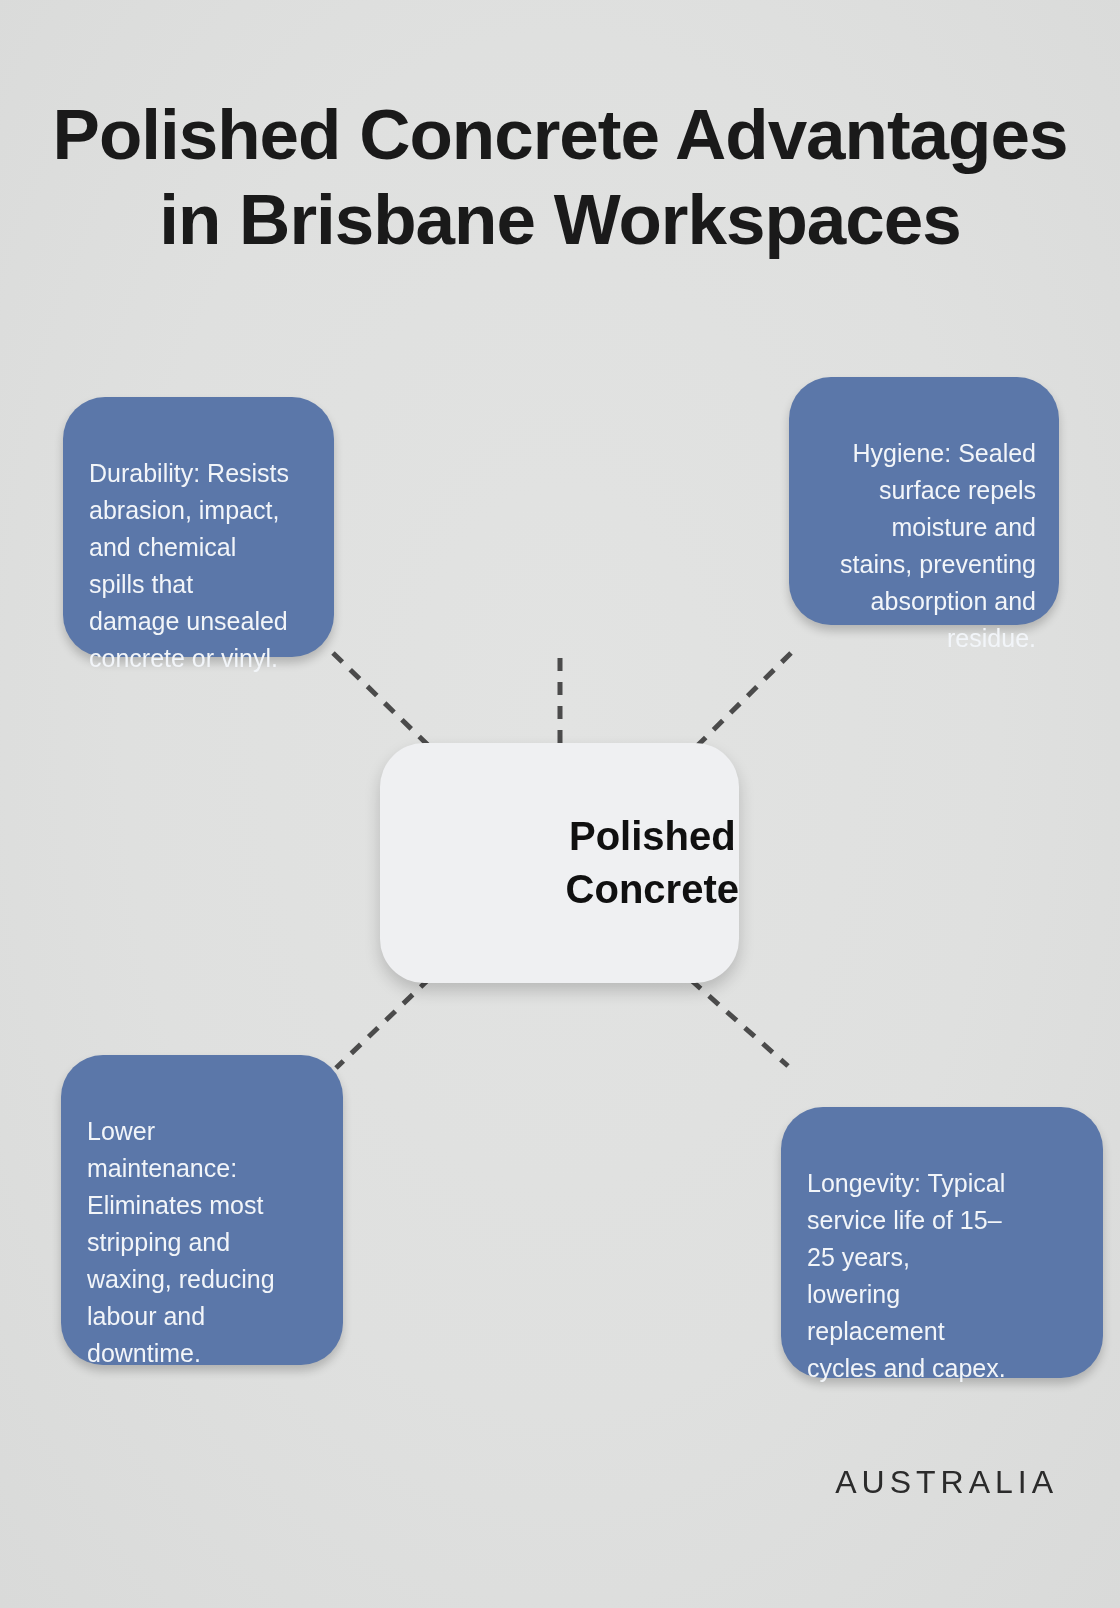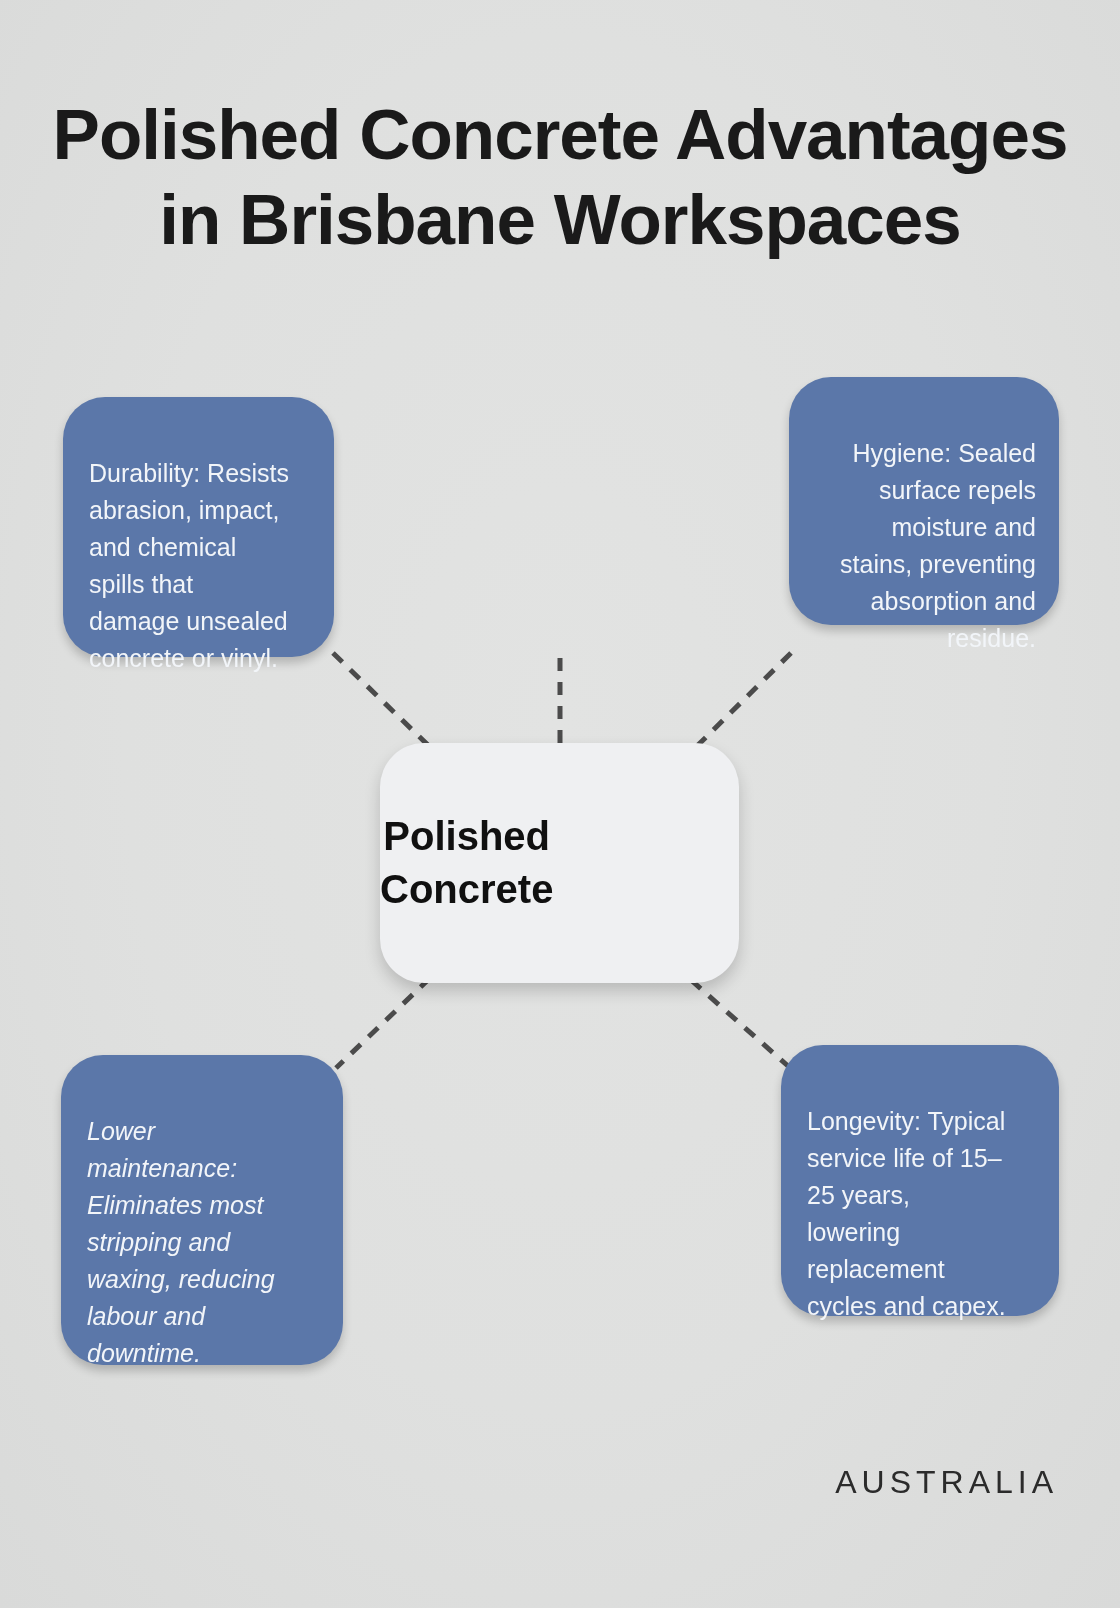--- a/index.html
+++ b/index.html
@@ -43,35 +43,35 @@
     color: #f2f5f9;
     font-size: 25px;
     line-height: 37px;
     padding: 21px 23px 17px 26px;
     white-space: pre-line;
     box-shadow: 0 6px 10px rgba(0,0,0,0.20);
   }
   .card-durability        { left: 63px;  top: 397px; width: 271px; height: 260px; }
   .card-visual-impact     { left: 429px; top: 397px; width: 267px; height: 260px; }
   .card-hygiene           { left: 789px; top: 377px; width: 270px; height: 248px; text-align: right; }
-  .card-lower-maintenance { left: 61px;  top: 1055px; width: 282px; height: 310px; font-style: italic; }
-  .card-longevity         { left: 781px; top: 1045px; width: 278px; height: 271px; }
+  .card-lower-maintenance { left: 61px;  top: 1055px; width: 282px; height: 310px; }
+  .card-longevity         { left: 781px; top: 1107px; width: 322px; height: 271px; }
 
   .center-node {
     position: absolute;
     left: 380px;
     top: 743px;
     width: 359px;
     height: 240px;
     background: #eff0f2;
     border-radius: 44px;
     box-shadow: 0 8px 16px rgba(0,0,0,0.18);
     display: flex;
     align-items: center;
-    justify-content: flex-start;
+    justify-content: flex-end;
     text-align: center;
   }
   .center-label {
     font-size: 40px;
     font-weight: bold;
     line-height: 53px;
     color: #101010;
     white-space: pre-line;
   }
 

